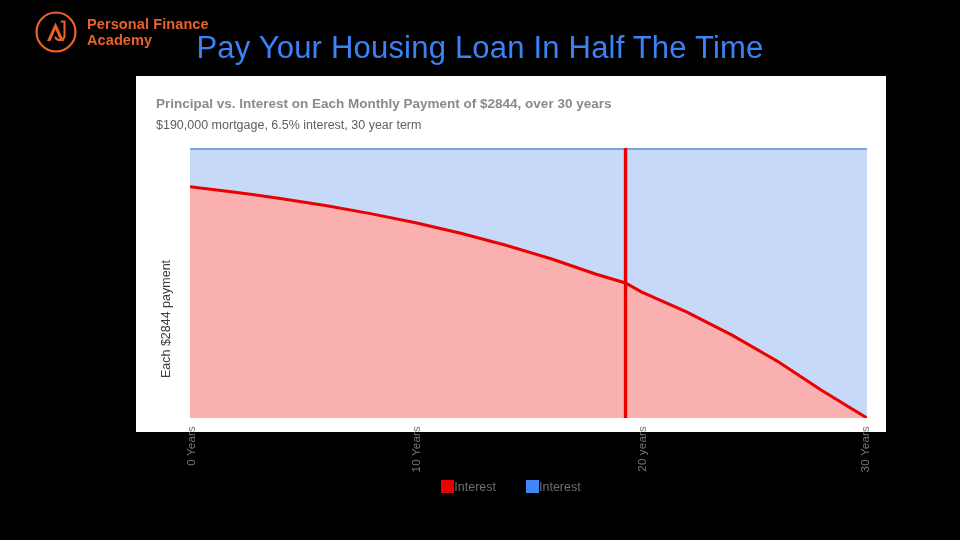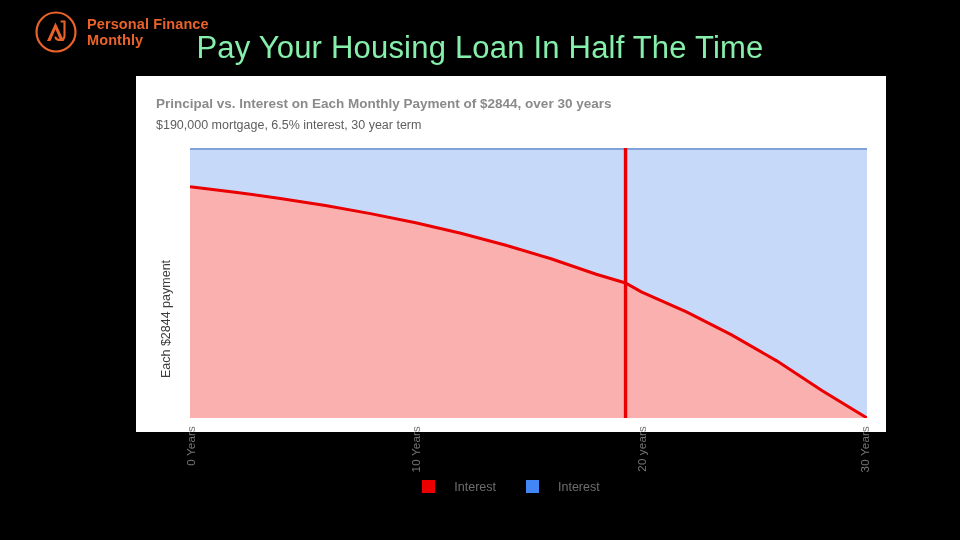--- a/index.html
+++ b/index.html
@@ -42,21 +42,21 @@
     letter-spacing: .1px;
     white-space: nowrap;
   }
 
   #deck-title {
     position: absolute;
     left: 0;
     top: 30px;
     width: 960px;
     text-align: center;
-    color: #86efac;
+    color: #3b82f6;
     font-size: 31px;
     font-weight: normal;
     letter-spacing: .2px;
     white-space: nowrap;
   }
 
   
   #card {
     position: absolute;
     left: 136px;
@@ -129,21 +129,21 @@
     left: 0;
     top: 404px;
     width: 750px;
     display: flex;
     justify-content: center;
     align-items: center;
     gap: 30px;
   }
   .legend-item {
     display: flex;
-    gap: 19px;
+    gap: 0;
   }
   .legend-swatch {
     width: 13px;
     height: 13px;
     flex: 0 0 auto;
   }
   .legend-label {
     font-size: 12.5px;
     color: #6E6E6E;
     white-space: nowrap;
@@ -155,21 +155,21 @@
 <div id="screen">
 
   <div id="brand">
     <svg id="brand-mark" viewBox="0 0 44 44">
       <circle cx="22" cy="22" r="19.5" fill="none" stroke="#E8622A" stroke-width="2.2"></circle>
       <path d="M13 31 L21.5 12.5 L30 31 L26.5 31 L21.5 19.5 L16.5 31 Z" fill="#E8622A"></path>
       <path d="M27.5 11.5 L30.5 11.5 L30.5 25.5 Q30.5 30 26 30 Q22.5 30 21.5 27.5" fill="none" stroke="#E8622A" stroke-width="2.1" stroke-linecap="round"></path>
     </svg>
     <div id="brand-text">
       <span class="brand-line">Personal Finance</span>
-      <span class="brand-line">Monthly</span>
+      <span class="brand-line">Academy</span>
     </div>
   </div>
 
   <div id="deck-title">Pay Your Housing Loan In Half The Time</div>
 
   <div id="card">
 
     <div id="chart-title">Principal vs. Interest on Each Monthly Payment of $2844, over 30 years</div>
     <div id="chart-subtitle">$190,000 mortgage, 6.5% interest, 30 year term</div>
 

